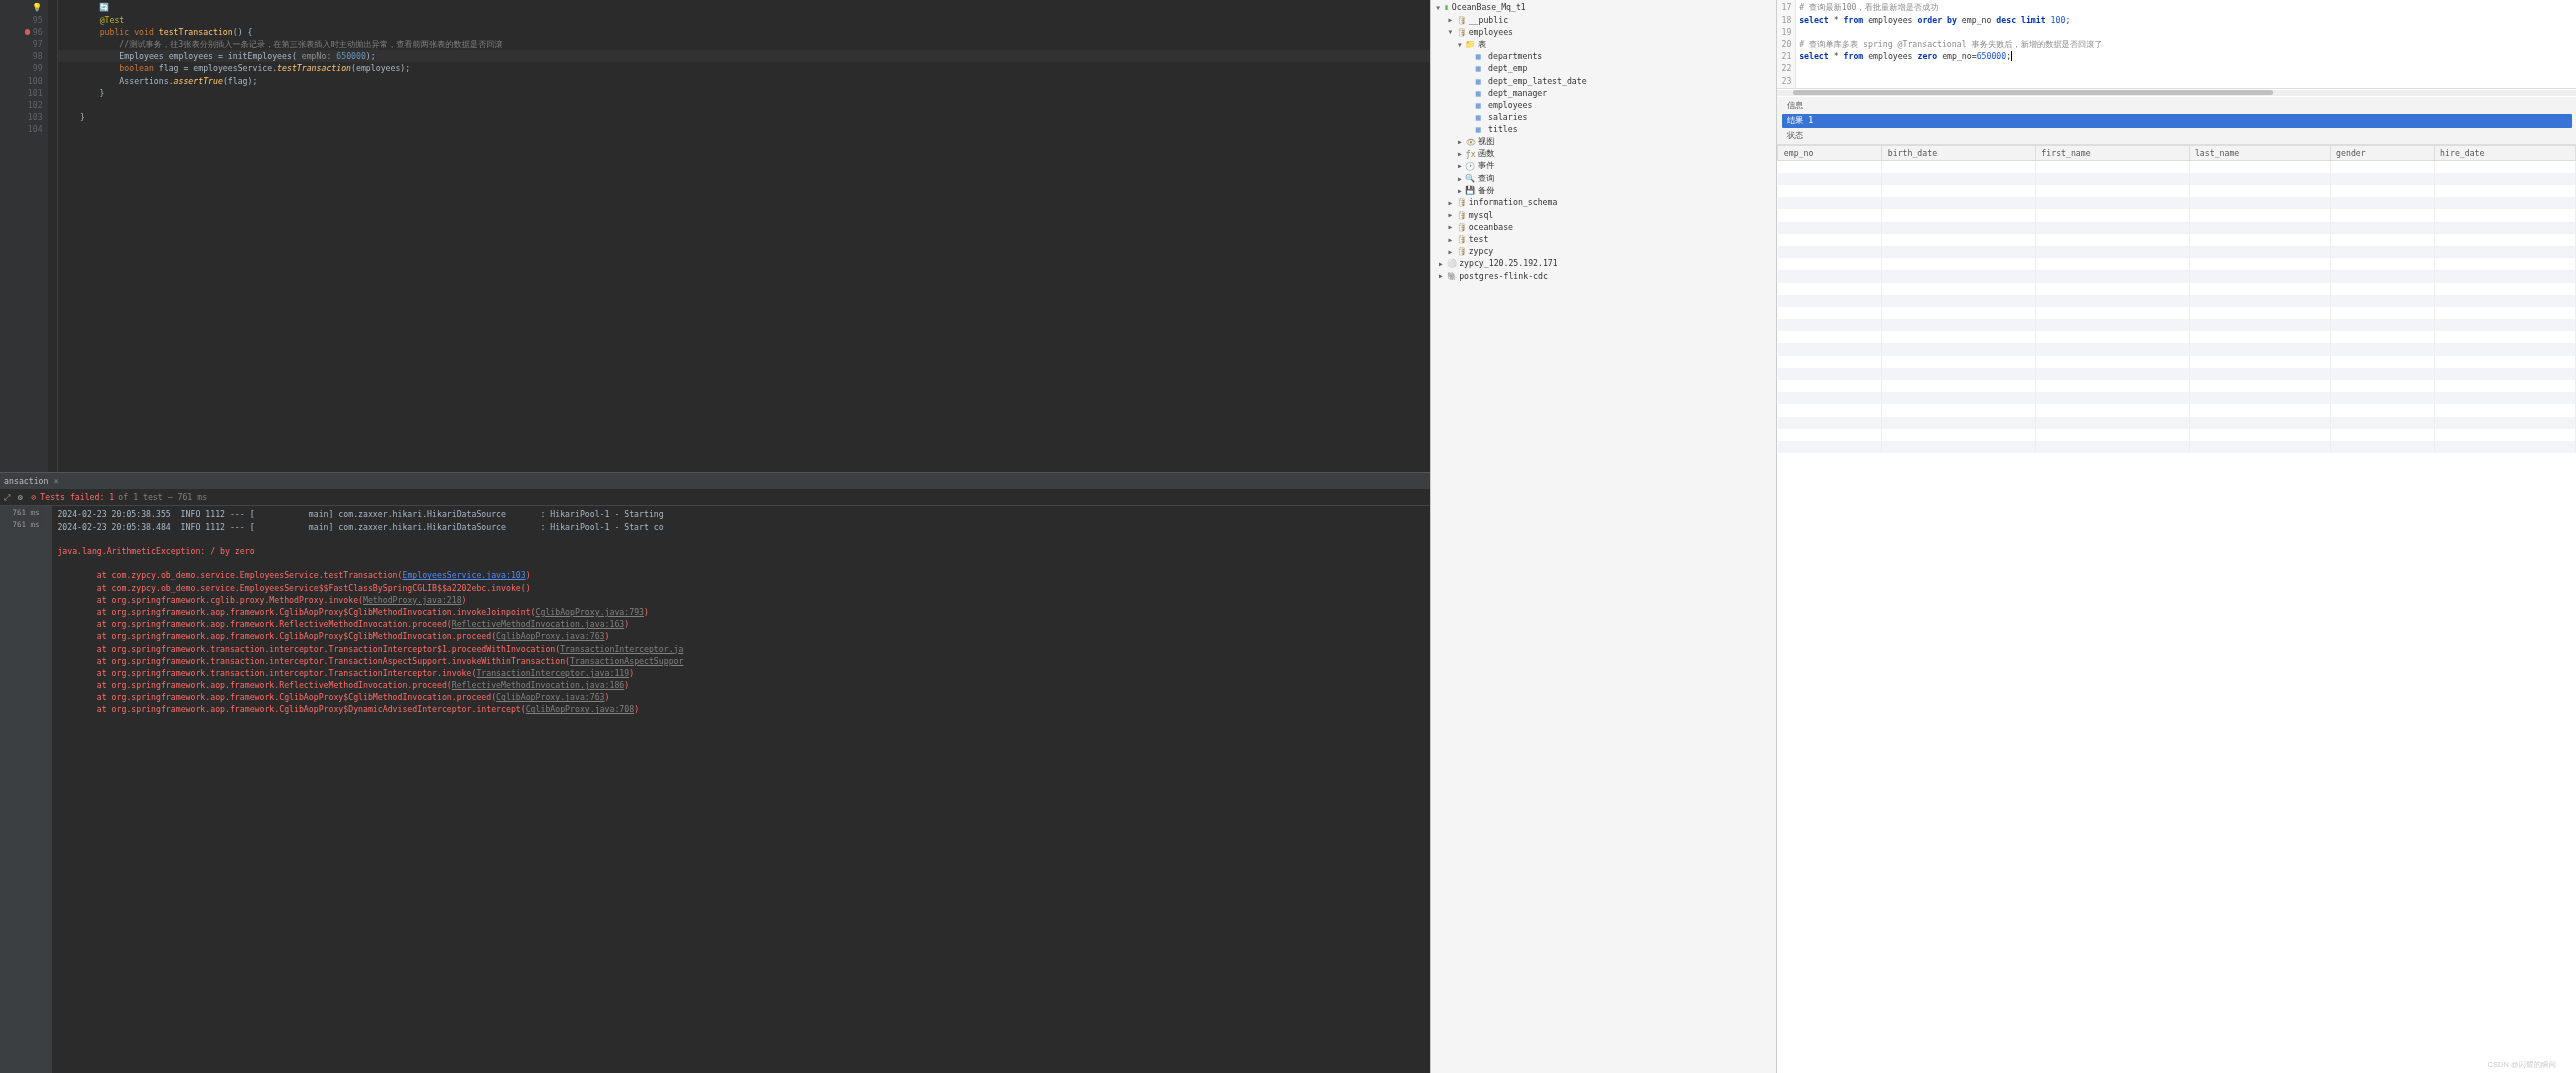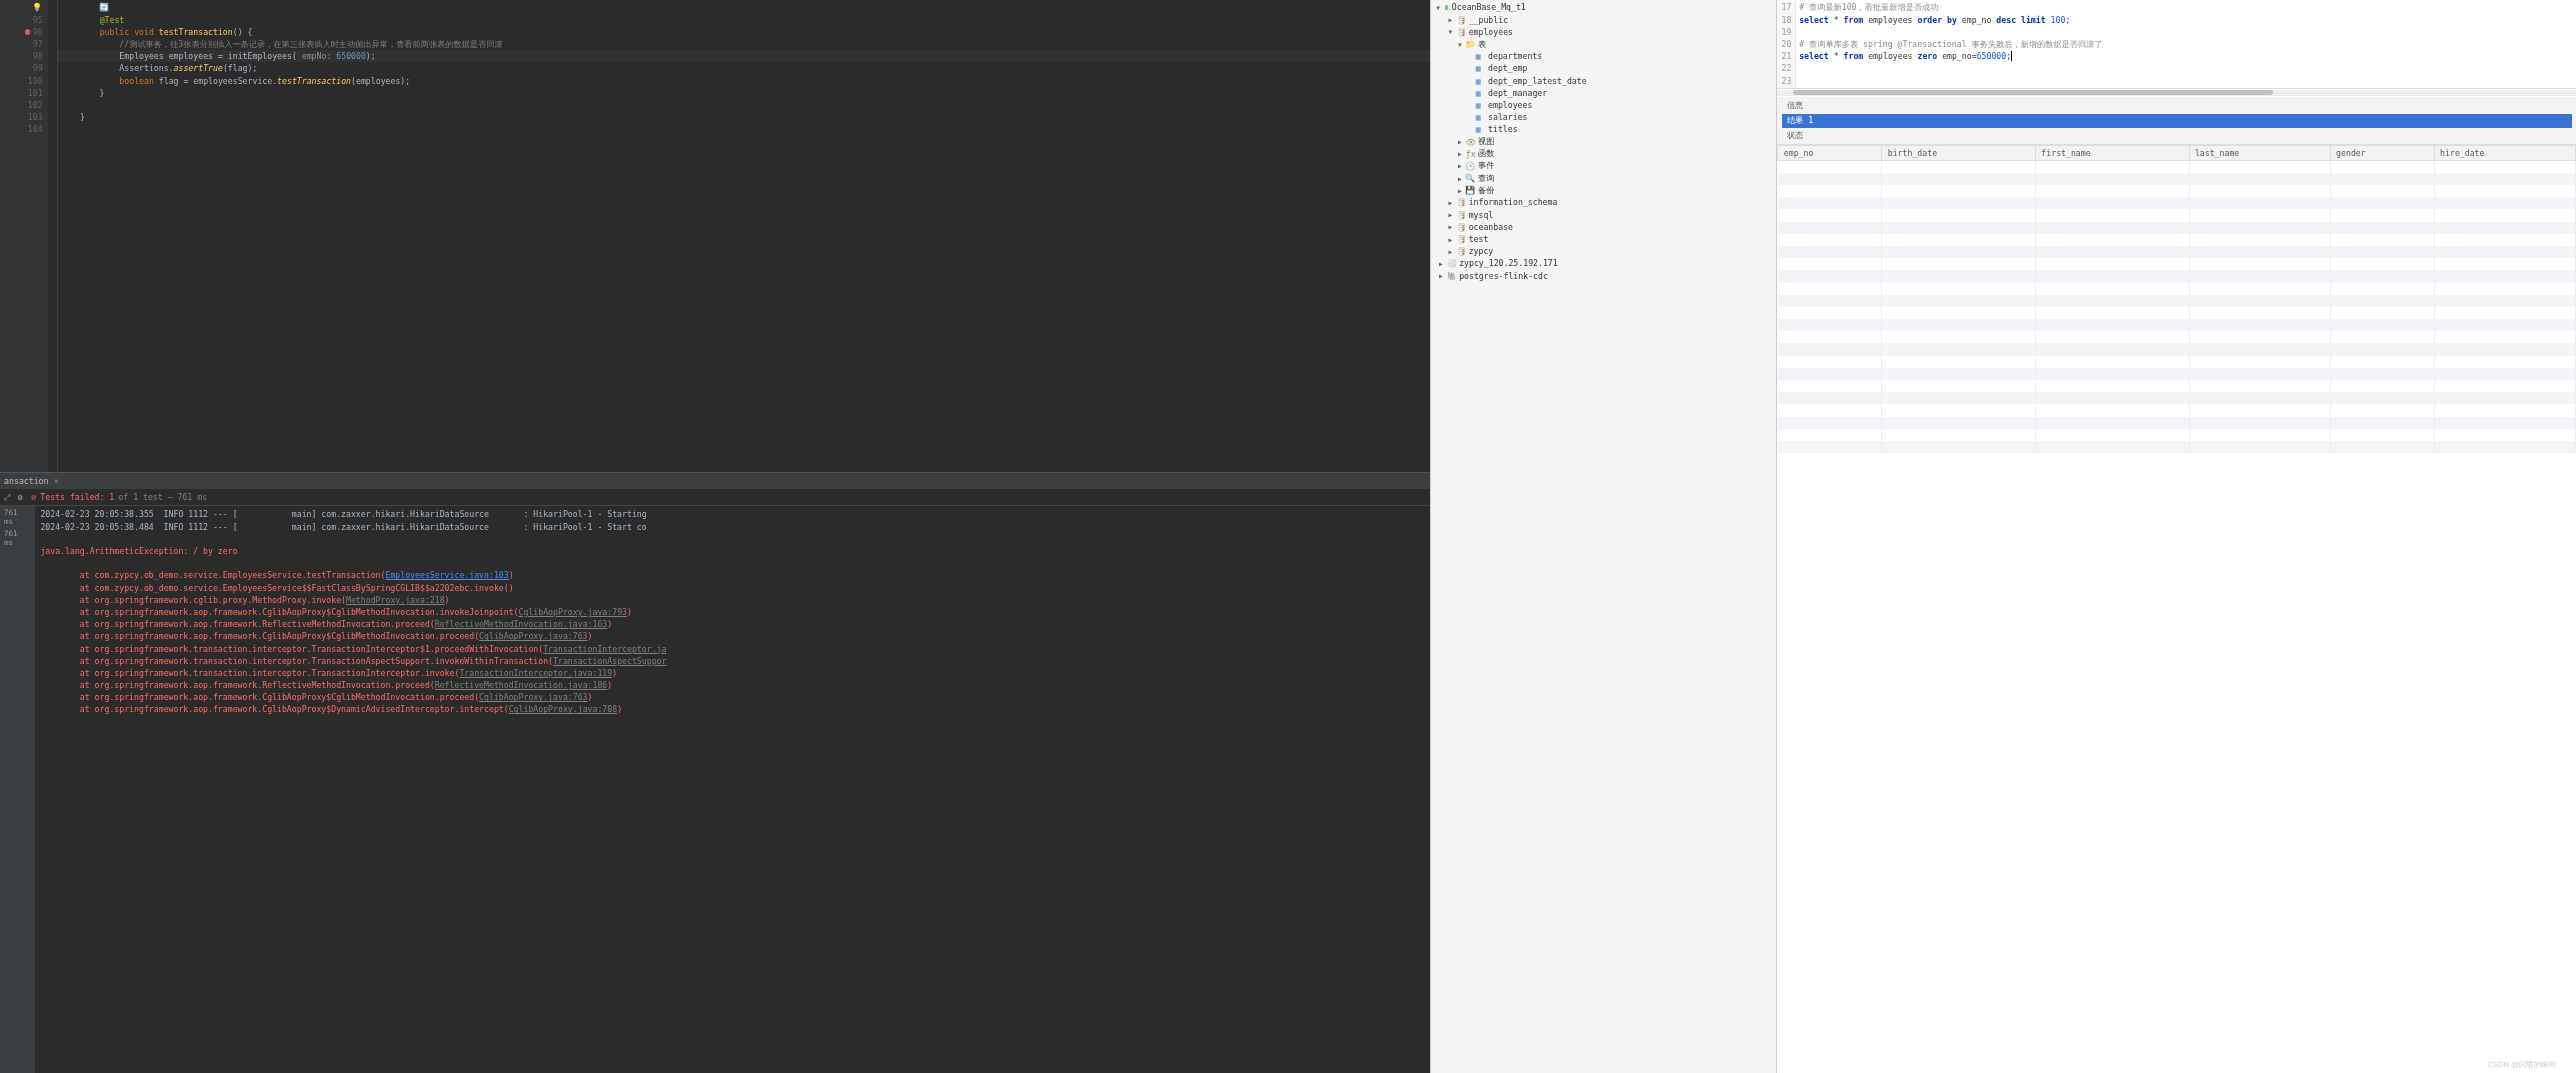--- a/index.html
+++ b/index.html
@@ -33,21 +33,21 @@
 .run-panel { border-top: 1.4px solid #555; display: flex; flex-direction: column; height: 56%; }
 .tab-bar { display: flex; align-items: center; background: #3c3f41; height: 16.3px; padding: 0 4.1px; color: #bbb; }
 .tab-label { color: #bbb; margin-right: 2.7px; }
 .close-x { color: #888; margin-left: 2.7px; }
 .run-header { display: flex; align-items: center; background: #2b2b2b; padding: 2.7px 4.1px; gap: 4.1px; border-bottom: 0.7px solid #444; }
 .run-header .fail { color: #ff6b68; }
 .run-header .dim { color: #808080; }
 .fail-icon { color: #ff6b68; }
 .ms-badge { background: #3b3e40; color: #999; padding: 0.7px 4.1px; font-size: 7.5px; }
 .log-wrap { display: flex; flex: 1; overflow: hidden; }
-.log-sidebar { width: 35px; background: #3c3f41; display: flex; flex-direction: column; align-items: center; padding-top: 1.4px; gap: 1.4px; }
+.log-sidebar { width: 52px; background: #3c3f41; display: flex; flex-direction: column; align-items: center; padding-top: 1.4px; gap: 1.4px; }
 .log-area { flex: 1; overflow: auto; padding: 2.7px 5.4px; background: #2b2b2b; }
 .log-area .ll { white-space: pre; height: 12.2px; line-height: 12.2px; }
 .log-red { color: #ff6b68; }
 .log-link { color: #548af7; text-decoration: underline; }
 .log-link-dim { color: #808080; text-decoration: underline; }
 .at { color: #ff6b68; }
 
 
 .tree { padding: 1.4px 2.7px; font-family: -apple-system, sans-serif; font-size: 8.2px; color: #333; }
 .tree-row { display: flex; align-items: center; height: 12.2px; gap: 2.7px; padding-left: 1.4px; cursor: pointer; }
@@ -127,22 +127,22 @@
           <span>104</span>
         </div>
     </div>
     <div class="fold-col"></div>
     <div class="code-lines">
       <div class="cl">        🔄</div>
       <div class="cl">        <span class="anno">@Test</span></div>
       <div class="cl">        <span class="kw">public void </span><span class="method">testTransaction</span><span>() {</span></div>
       <div class="cl">            <span class="comment">//测试事务，往3张表分别插入一条记录，在第三张表插入时主动抛出异常，查看前两张表的数据是否回滚</span></div>
       <div class="cl hl-line">            <span class="type">Employees</span> <span>employees = initEmployees(</span> <span class="param">empNo: </span><span class="num">650000</span><span>);</span></div>
+      <div class="cl">            <span class="kw">boolean </span><span>flag = </span><span class="ident">employeesService</span><span>.</span><span class="method-i">testTransaction</span><span>(employees);</span></div>
       <div class="cl">            <span class="type">Assertions</span><span>.</span><span class="method italic">assertTrue</span><span>(flag);</span></div>
-      <div class="cl">            <span class="kw">boolean </span><span>flag = </span><span class="ident">employeesService</span><span>.</span><span class="method-i">testTransaction</span><span>(employees);</span></div>
       <div class="cl">        }</div>
       <div class="cl"></div>
       <div class="cl">    }</div>
       <div class="cl"></div>
     </div>
   </div>
 
   <div class="run-panel">
     <div class="tab-bar">
       <span class="tab-label">ansaction</span>

